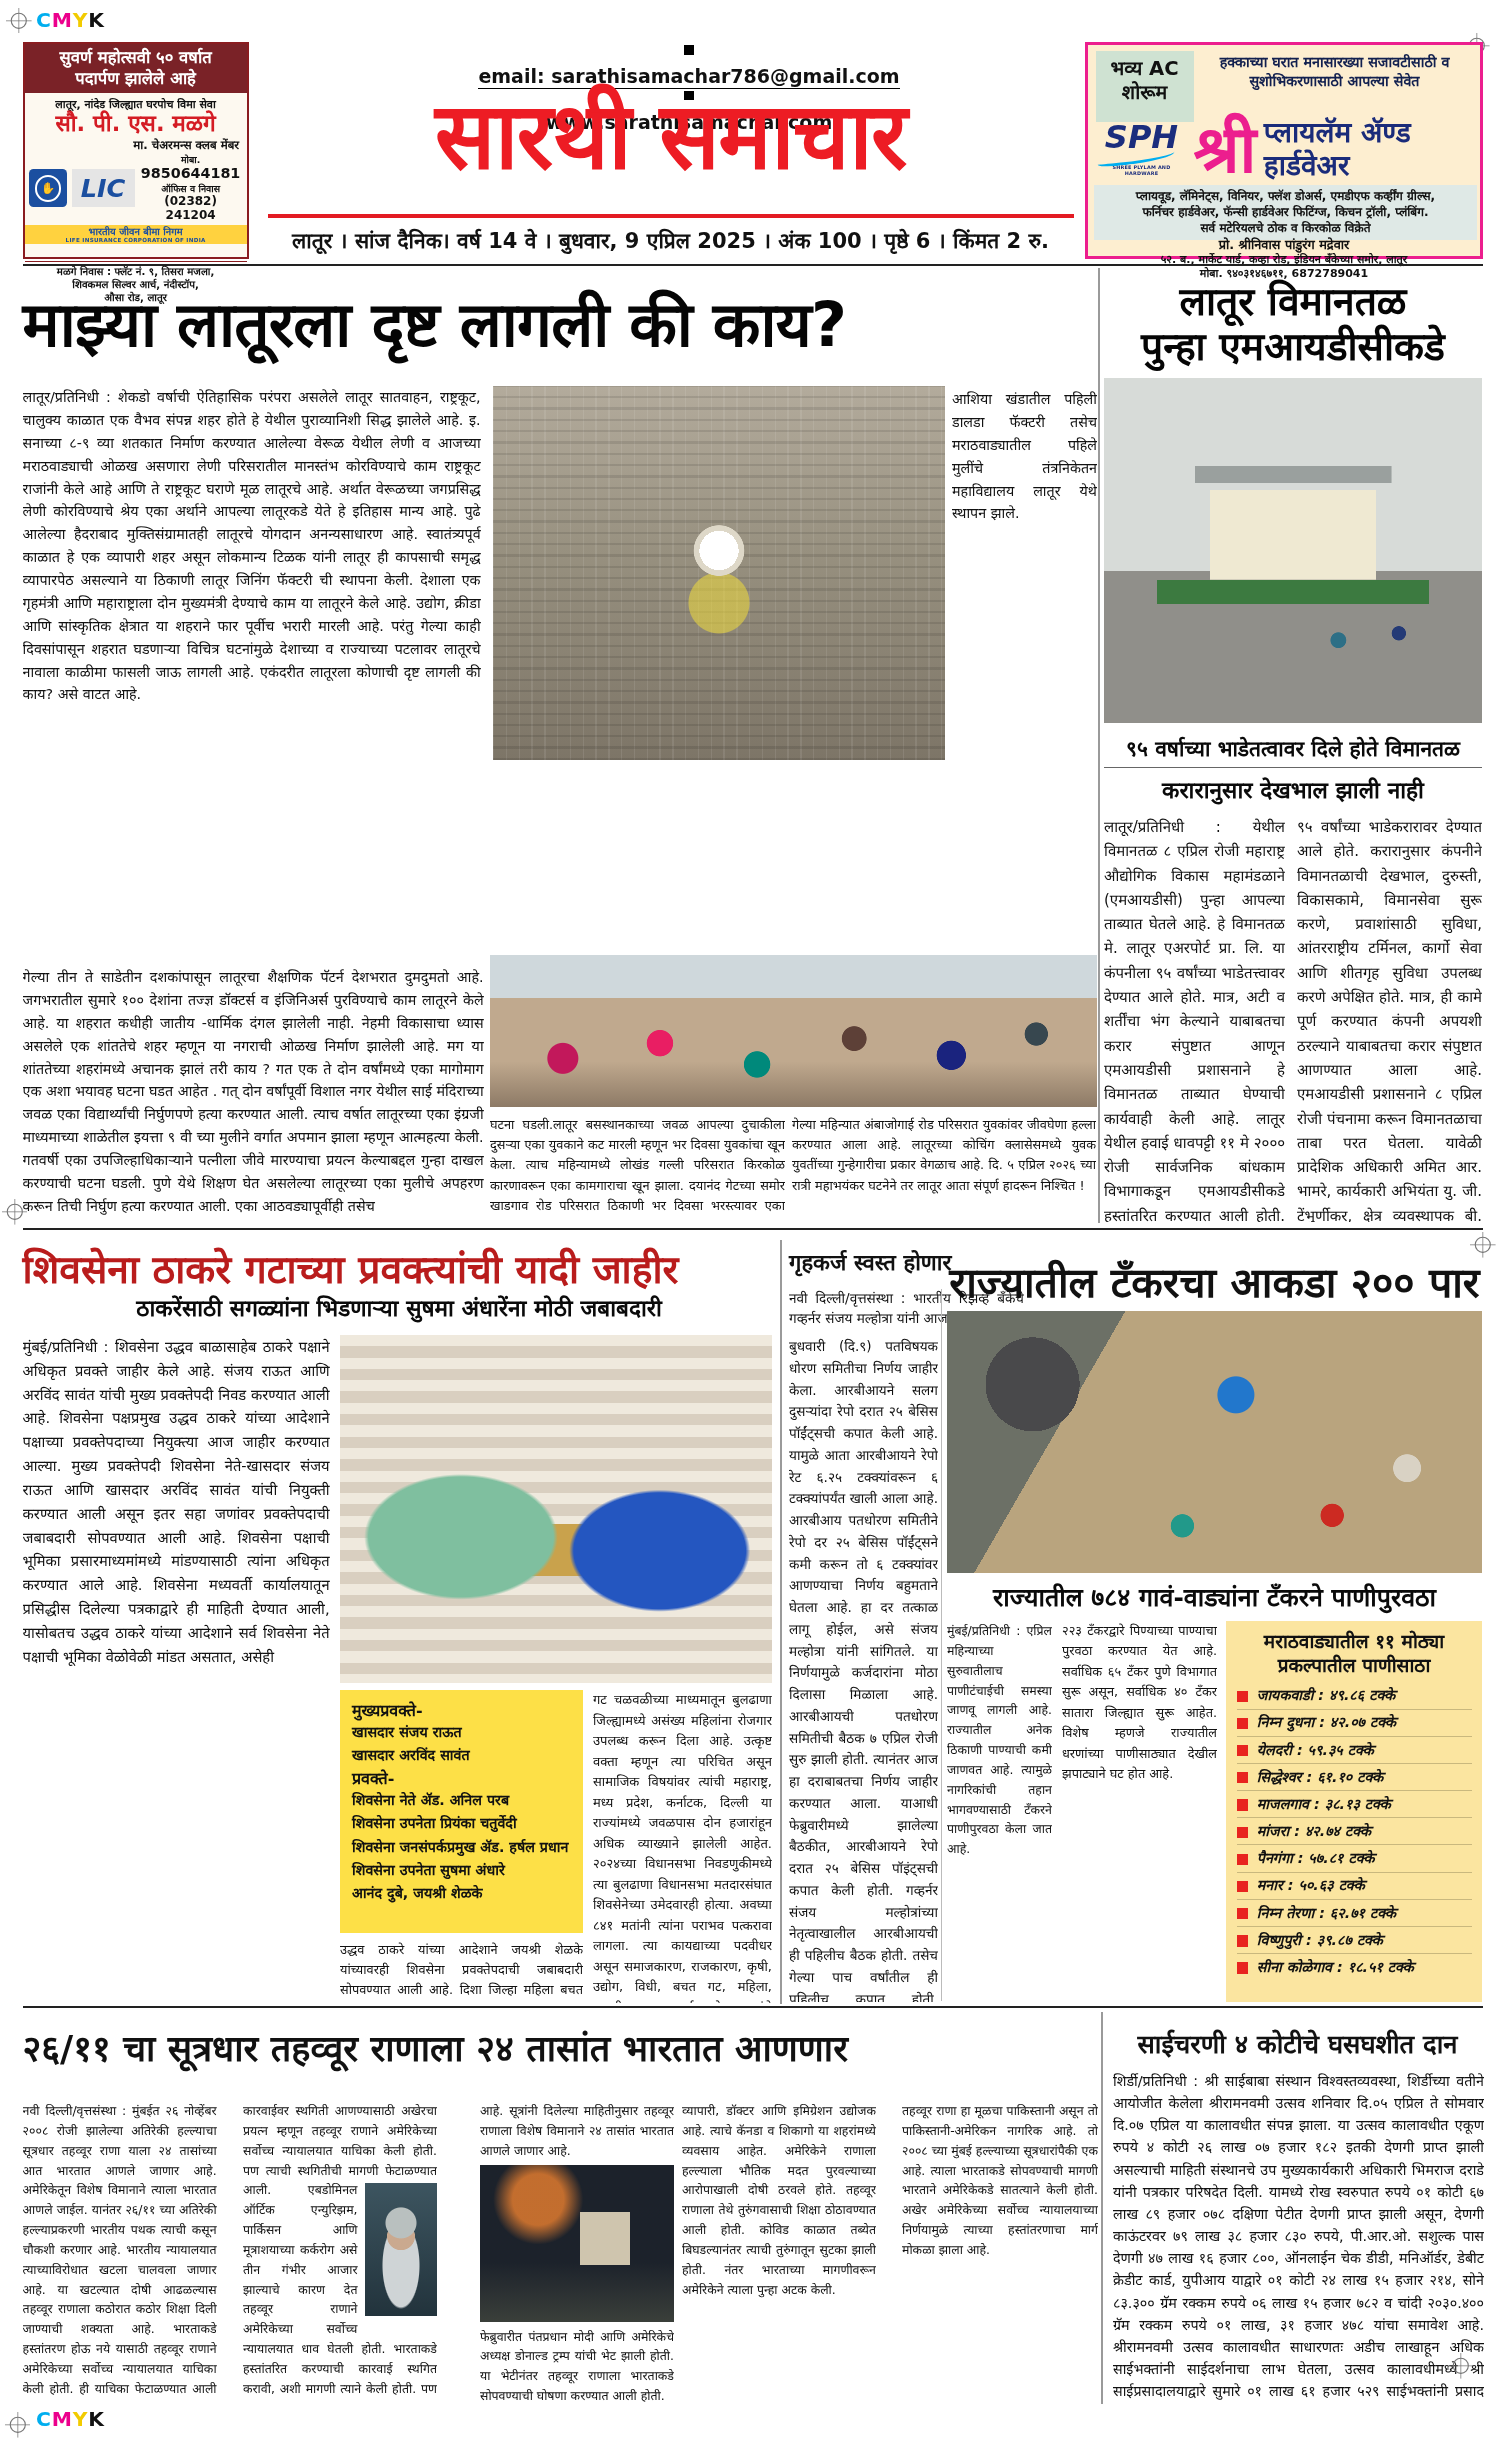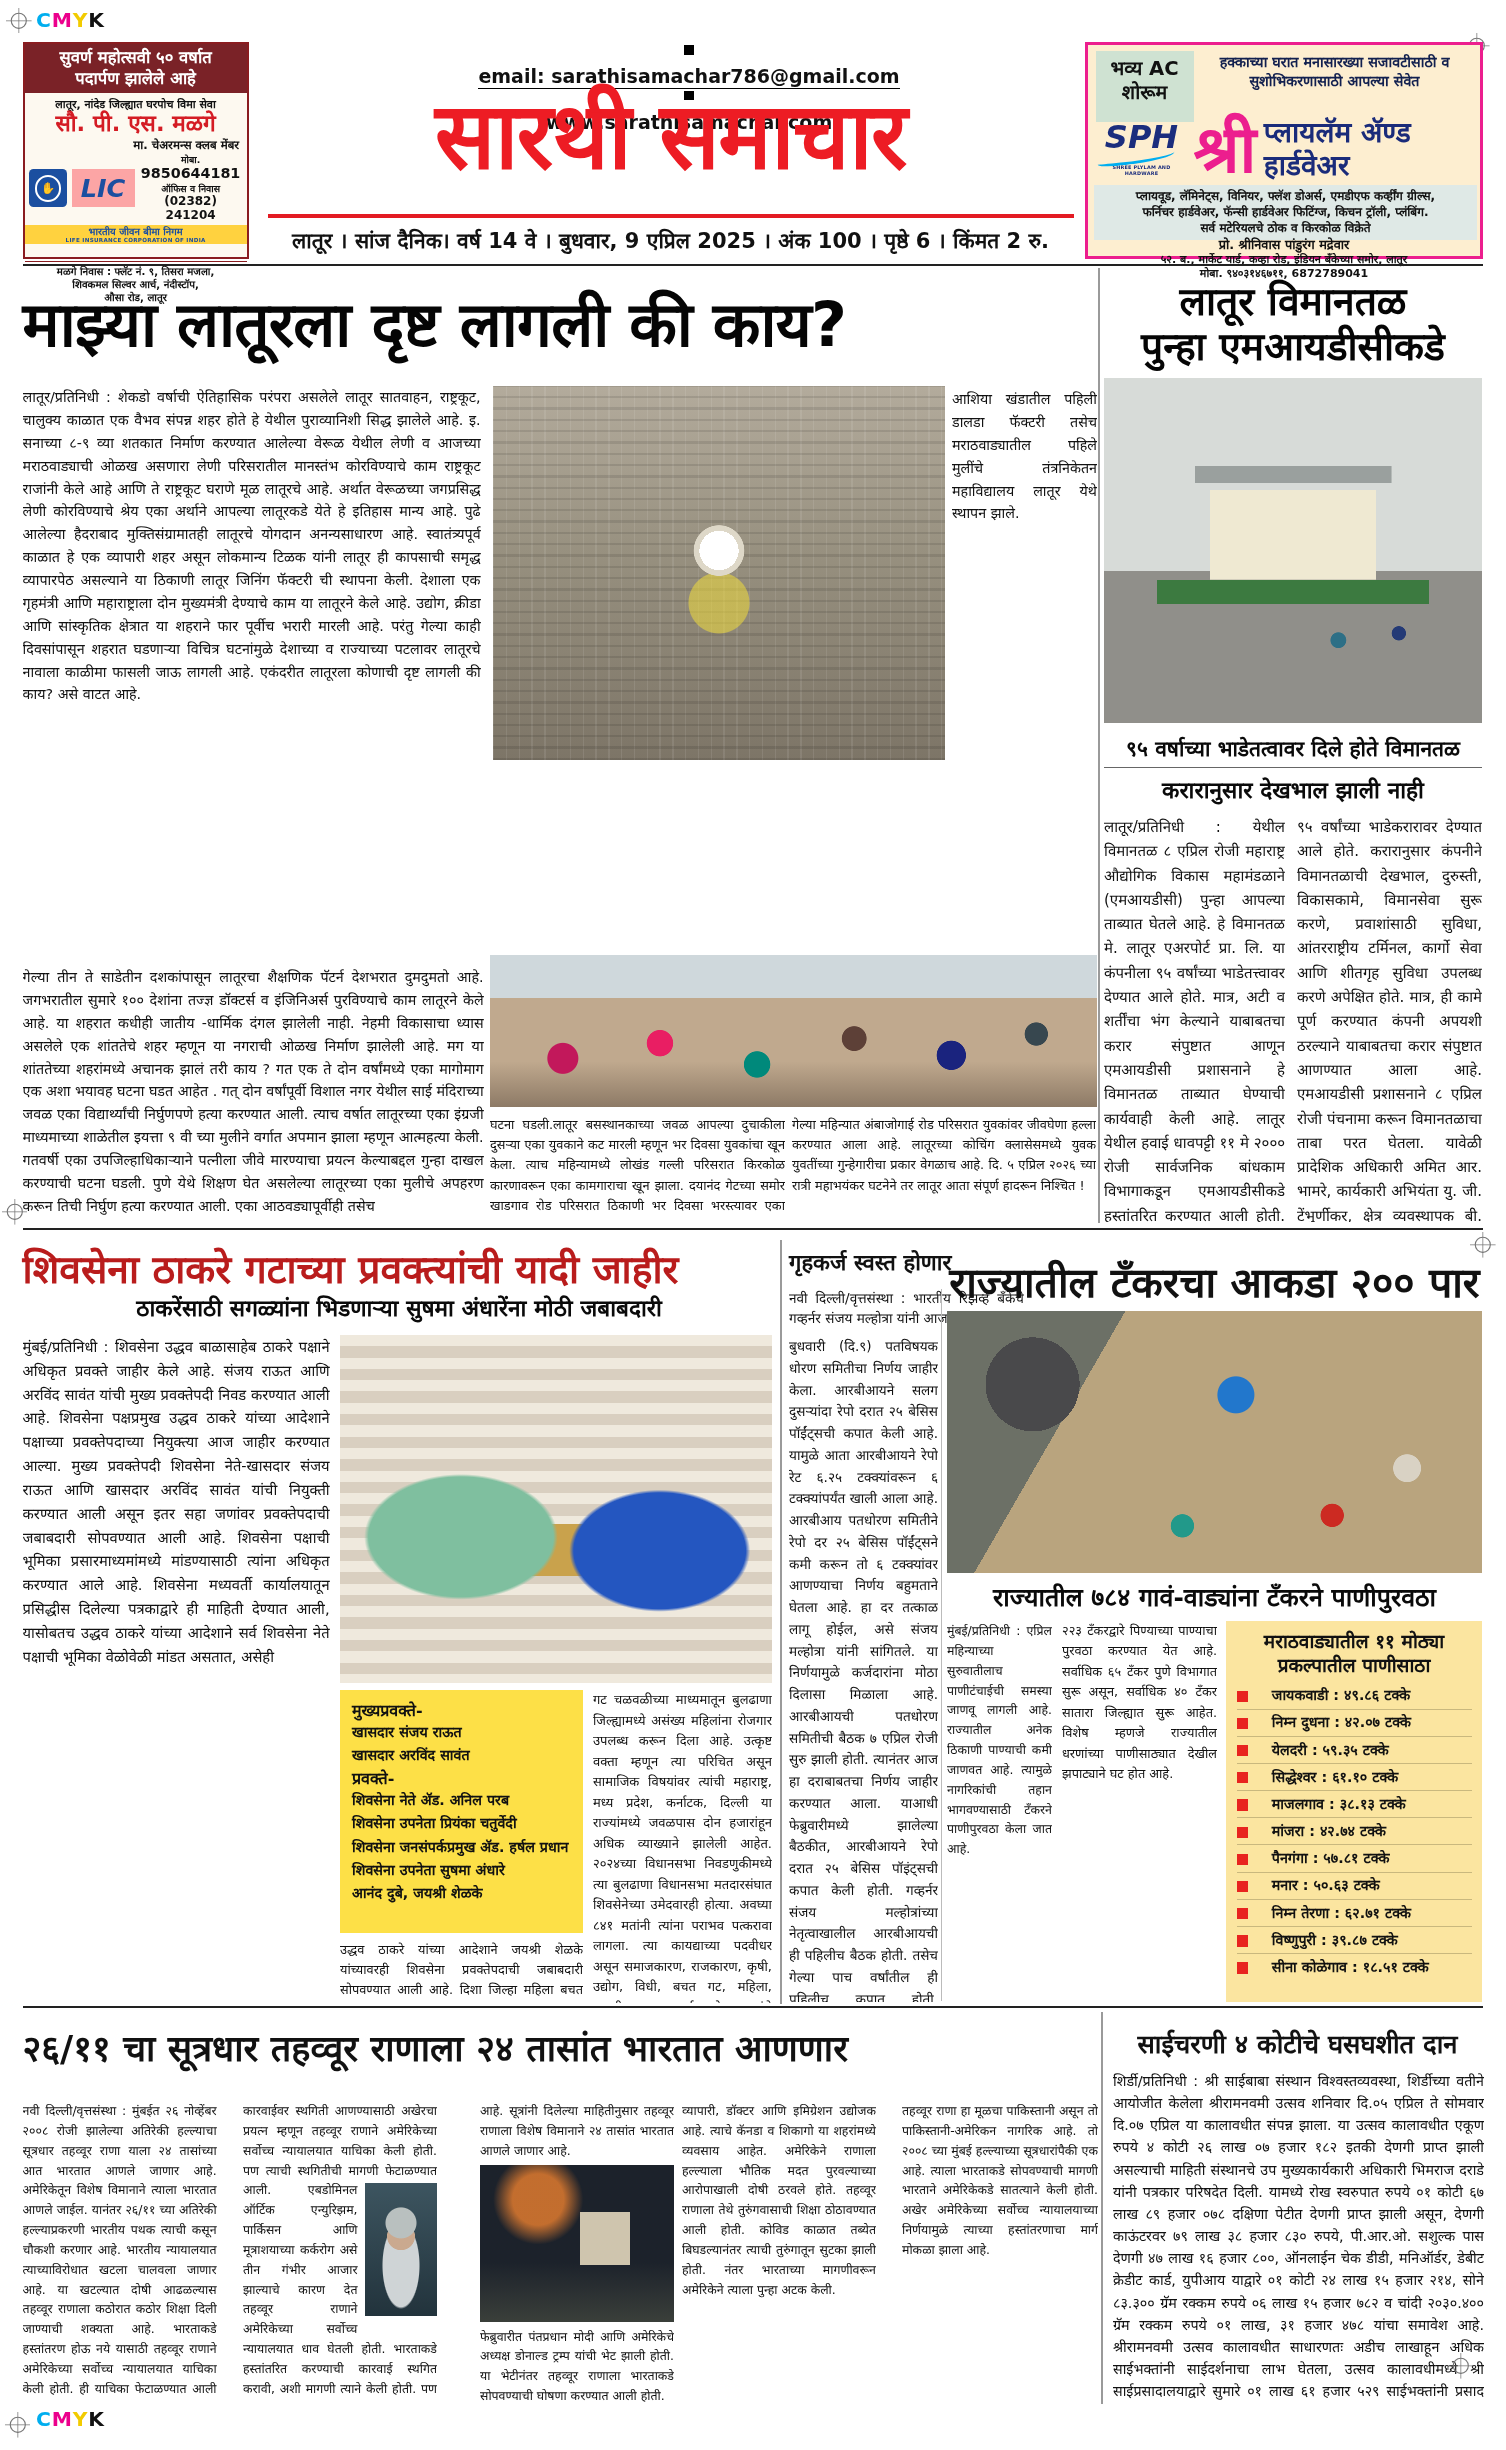--- a/index.html
+++ b/index.html
@@ -17,21 +17,21 @@
   .crop{color:#888;}
   
   .lic-ad{border:2.3px solid #8a1c20;background:#fdf9f0;box-sizing:border-box;}
   .lic-banner{background:#7a2227;color:#fff;font-weight:bold;font-size:16.6px;line-height:1.25;text-align:center;padding:3.8px 1.5px;}
   .lic-service{font-size:11px;font-weight:bold;text-align:center;margin-top:3px;}
   .lic-name{color:#d41c24;font-weight:bold;font-size:22.6px;text-align:center;line-height:1.1;}
   .lic-title{font-size:11.7px;font-weight:bold;text-align:right;padding-right:7.5px;}
   .logo-row{display:flex;align-items:center;gap:4.5px;padding:2.3px 4.5px;}
   .lic-blue{width:38px;height:38px;background:#1b4fa0;border-radius:4.5px;display:flex;align-items:center;justify-content:center;}
   .lic-ring{width:22.6px;height:22.6px;border:2.3px solid #fff;border-radius:50%;display:flex;align-items:center;justify-content:center;color:#fff;font-size:11.3px;}
-  .lic-yellow{width:63px;height:38px;background:#fca5a5;display:flex;align-items:center;justify-content:center;color:#1b4fa0;font-weight:bold;font-size:25.6px;font-style:italic;}
+  .lic-yellow{width:63px;height:38px;background:#e5e5e5;display:flex;align-items:center;justify-content:center;color:#1b4fa0;font-weight:bold;font-size:25.6px;font-style:italic;}
   .lic-contact{flex:1;text-align:center;line-height:1.2;}
   .lic-contact .sm{font-size:9.4px;font-weight:bold;}
   .lic-contact .lg{font-size:14.3px;font-weight:bold;}
   .lic-strip{background:#ffd23f;color:#1b4fa0;text-align:center;font-weight:bold;font-size:9.8px;line-height:1.15;padding:0.8px 0;}
   .lic-strip .en{font-size:5.6px;letter-spacing:0.3px;}
   .lic-addr{font-size:10.2px;font-weight:bold;text-align:center;line-height:1.3;border-top:0.8px solid #8a1c20;margin-top:17px;padding-top:2.3px;}
   
   .contact-row{display:flex;align-items:center;gap:10.5px;font-size:19px;font-weight:bold;flex-direction:column;}
   .sq{width:9.8px;height:9.8px;background:#000;display:inline-block;}
   .mast-title{color:#ed1c24;font-weight:800;font-size:89px;line-height:1;text-align:center;transform:scaleY(1.04);letter-spacing:-1.5px;}
@@ -103,21 +103,21 @@
       radial-gradient(circle at 50% 30%, #b9c0bf 0 15px, rgba(0,0,0,0) 16px),
       radial-gradient(circle at 50% 40%, #caa98f 0 13.6px, rgba(0,0,0,0) 14.3px),
       radial-gradient(ellipse at 50% 62%, #cfd4d6 0 18px, rgba(0,0,0,0) 19px),
       linear-gradient(180deg,#3d5560,#22333c);}
   
   .spk-box{background:#fde047;box-sizing:border-box;padding:9px 12px;}
   .spk-line{font-size:14.3px;font-weight:bold;line-height:1.62;}
   .spk-title{font-size:16px;font-weight:800;}
   .stats-box{background:#fbe5a0;box-sizing:border-box;padding:7.5px 10.5px;}
   .stats-title{font-size:19px;font-weight:800;text-align:center;line-height:1.3;margin-bottom:4.5px;}
-  .stat-row{display:flex;align-items:flex-start;gap:24px;padding:3.8px 0;border-bottom:0.8px solid #c9b87e;}
+  .stat-row{display:flex;align-items:flex-start;gap:9px;padding:3.8px 0;border-bottom:0.8px solid #c9b87e;font-style:italic;}
   .stat-row:last-child{border-bottom:none;}
   .stat-bullet{width:11.3px;height:11.3px;background:#e8231f;margin-top:4.5px;flex:none;}
   .stat-label{font-size:14.3px;font-weight:bold;line-height:1.3;}
 </style>
 </head>
 <body>
 
 <div id="page">
 
   <div class="abs crop" style="left:6px;top:7.5px"><svg width="25.6" height="25.6" viewBox="0 0 34 34">

